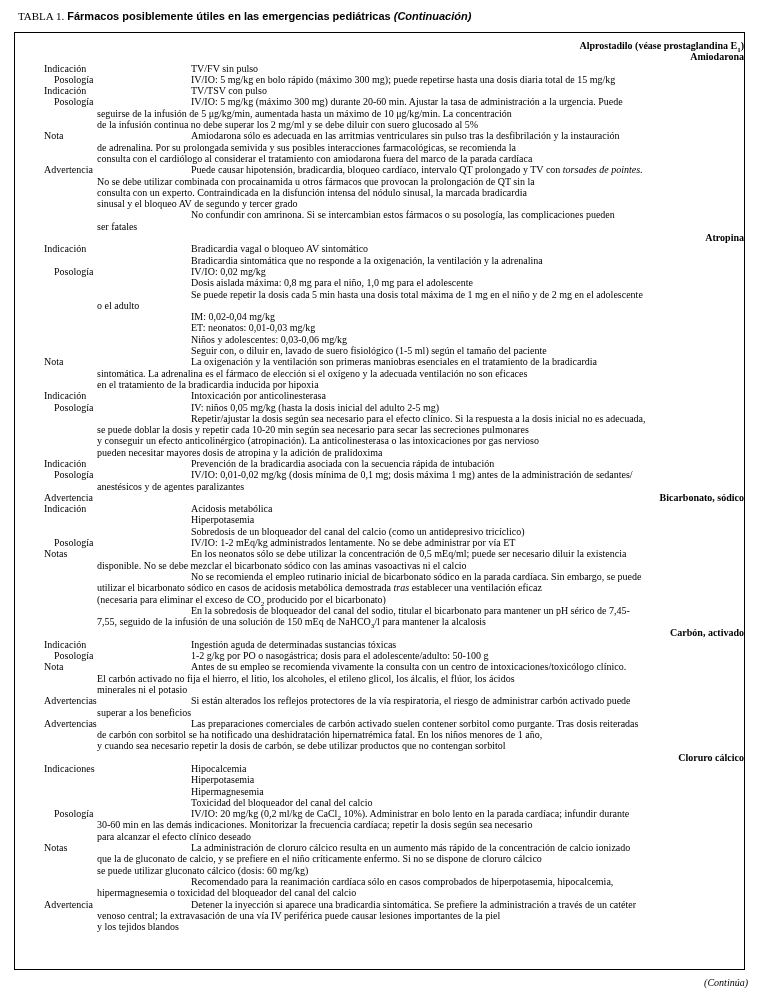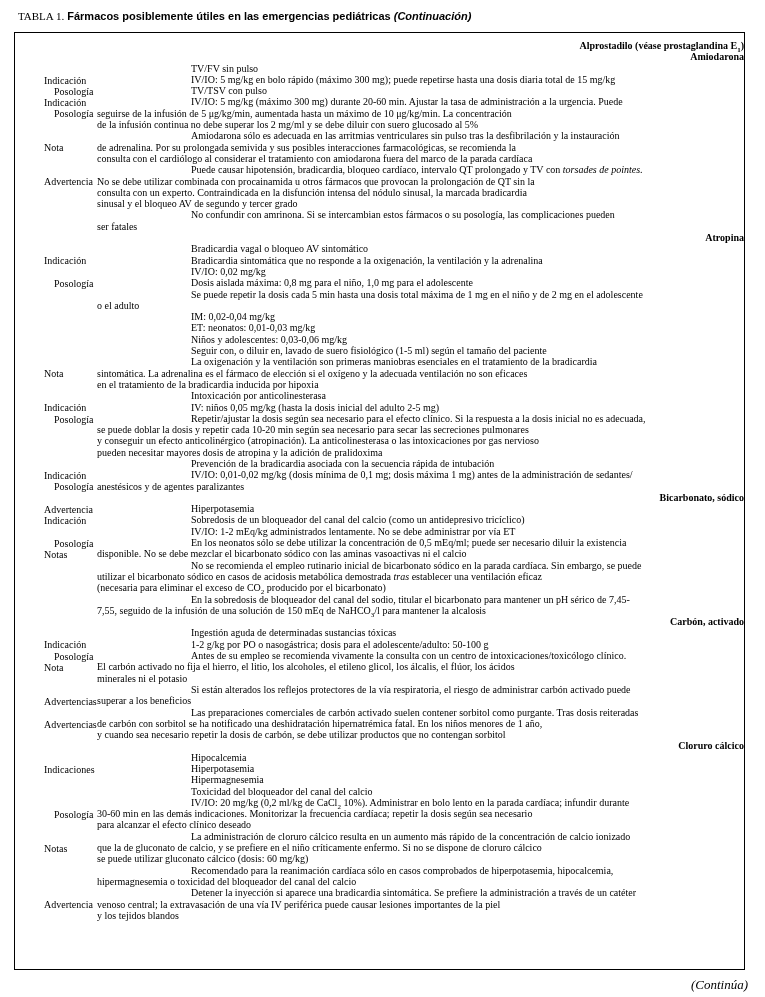--- a/index.html
+++ b/index.html
@@ -24,30 +24,30 @@
     position: absolute; left: 14px; top: 32px;
     width: 731px; height: 938px;
     border: 1px solid #000;
     box-sizing: border-box;
     padding-top: 7px;
     overflow: hidden;
   }
   #tbody { font-size: 10px; line-height: 11.3px; }
   .dn { font-weight: bold; padding-left: 13px; text-align: right; }
   .line { position: relative; }
-  .lbl { position: absolute; top: 0; white-space: nowrap; margin-top: 12px; }
+  .lbl { position: absolute; top: 0; white-space: nowrap; }
   .lbl.i1 { left: 29px; }
   .lbl.i2 { left: 39px; }
   .ct { margin-left: 176px; margin-right: 6px; }
   .ct.cont { margin-left: 82px; }
   .ct i { }
   .ct sub, .dn sub { font-size: 7px; line-height: 0; }
   .footer {
     position: absolute; right: 17px; top: 977px;
-    font-size: 13px; font-style: italic;
+    font-size: 10px; font-style: italic;
     font-family: "Liberation Serif", serif;
   }
 </style>
 </head>
 <body>
 
 <div class="page">
   <div class="title">
     <span class="pfx">TABLA 1.</span><span class="main"> Fármacos posiblemente útiles en las emergencias pediátricas </span><span class="cont">(Continuación)</span>
   </div>
@@ -180,20 +180,21 @@
         </div>
         <div class="line">
           <div class="ct cont">anestésicos y de agentes paralizantes</div>
         </div>
         <div class="line">
           <span class="lbl i1">Advertencia</span>
         </div>
         <div class="dn">Bicarbonato, sódico</div>
         <div class="line">
           <span class="lbl i1">Indicación</span>
+          <div class="ct">Acidosis metabólica</div>
         </div>
         <div class="line">
           <div class="ct">Hiperpotasemia</div>
         </div>
         <div class="line">
           <div class="ct">Sobredosis de un bloqueador del canal del calcio (como un antidepresivo tricíclico)</div>
         </div>
         <div class="line">
           <span class="lbl i2">Posología</span>
           <div class="ct">IV/IO: 1-2 mEq/kg administrados lentamente. No se debe administrar por vía ET</div>

